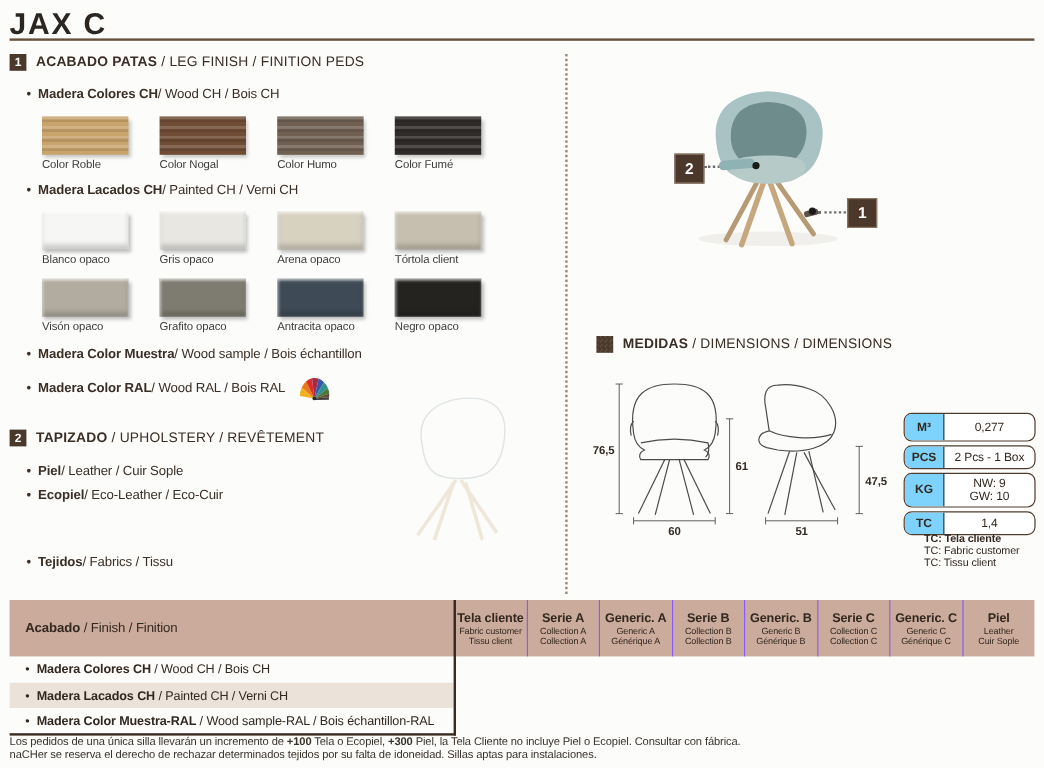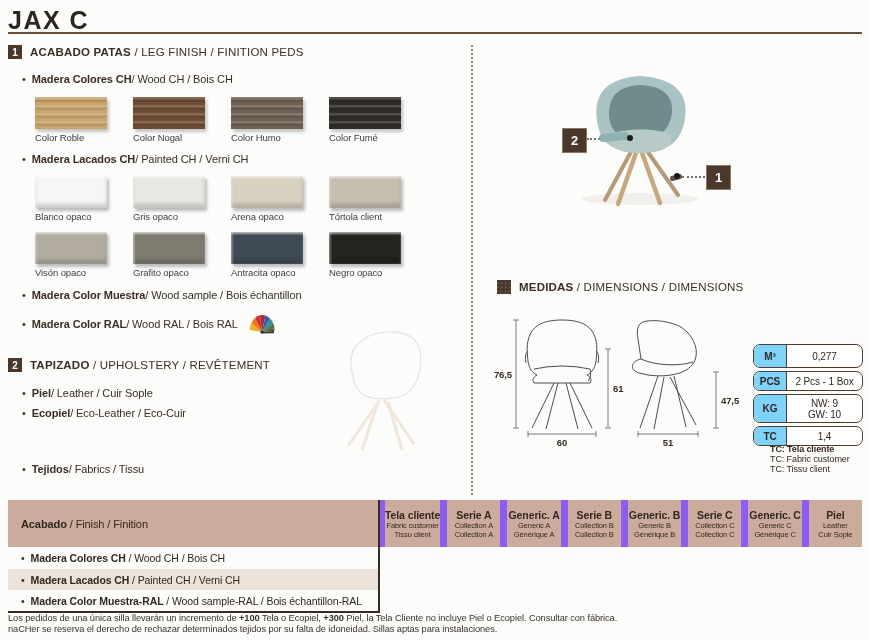--- a/index.html
+++ b/index.html
@@ -43,21 +43,21 @@
   .spec-label{width:32px;background:#7dd3fc;border-right:1.5px solid #503c2c;display:flex;align-items:center;justify-content:center;
               font-weight:bold;font-size:10px;color:#33281f;}
   .spec-value{flex:1;display:flex;flex-direction:column;align-items:center;justify-content:center;font-size:10px;color:#33281f;line-height:11px;}
   .tc-notes{position:absolute;left:770px;top:444px;font-size:9px;line-height:10px;color:#33281f;}
   .tc-notes .b{font-weight:bold;}
   
   .ftable{position:absolute;left:8px;top:500px;width:854px;height:113px;}
   .fhead{height:47px;background:#cbab9c;display:flex;}
   .fcol0{width:370px;display:flex;align-items:center;padding-left:13px;box-sizing:border-box;font-size:11px;color:#33281f;}
   .fcol0 b{font-weight:bold;}
-  .fcol{flex:1;border-left:7px solid #8b5cf6;display:flex;flex-direction:column;align-items:center;justify-content:center;color:#33281f;}
+  .fcol{flex:1;border-left:1px solid #8b5cf6;display:flex;flex-direction:column;align-items:center;justify-content:center;color:#33281f;}
   .fcol .t{font-weight:bold;font-size:10.5px;white-space:nowrap;}
   .fcol .s{font-size:7.5px;line-height:9px;white-space:nowrap;}
   .frow{height:21.7px;width:370px;display:flex;align-items:center;padding-left:13px;box-sizing:border-box;font-size:10.5px;color:#33281f;}
   .frow::before{content:"•";margin-right:6px;}
   .frow b{font-weight:bold;}
   .frow.hl{background:#ebe2da;}
   .fvline{position:absolute;left:370px;top:0;width:2px;height:113px;background:#3a2c22;}
   .fbline{position:absolute;left:0;top:111px;width:372px;height:2px;background:#3a2c22;}
   
   .foot{position:absolute;left:8px;top:613px;font-size:9.3px;line-height:10.5px;color:#3a332c;}

